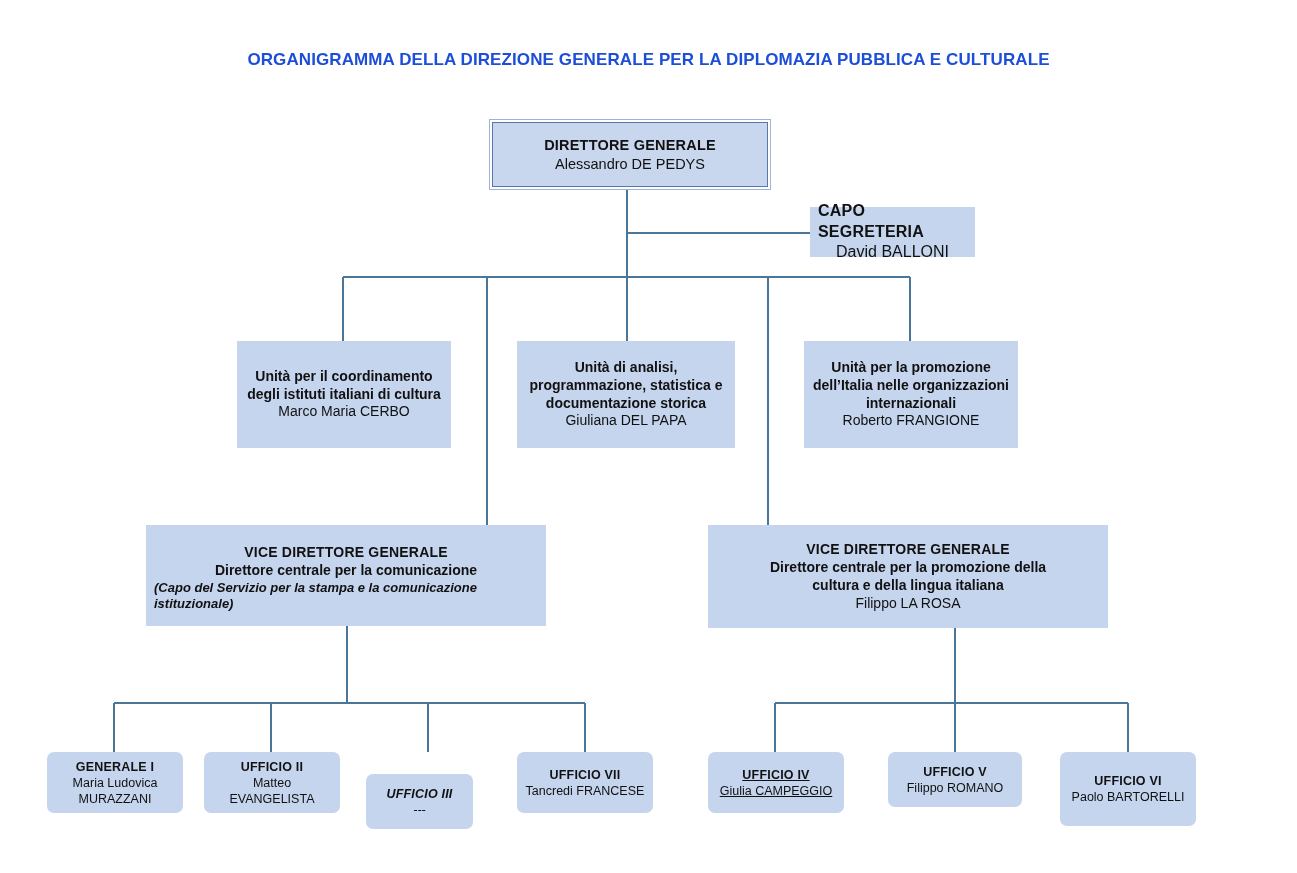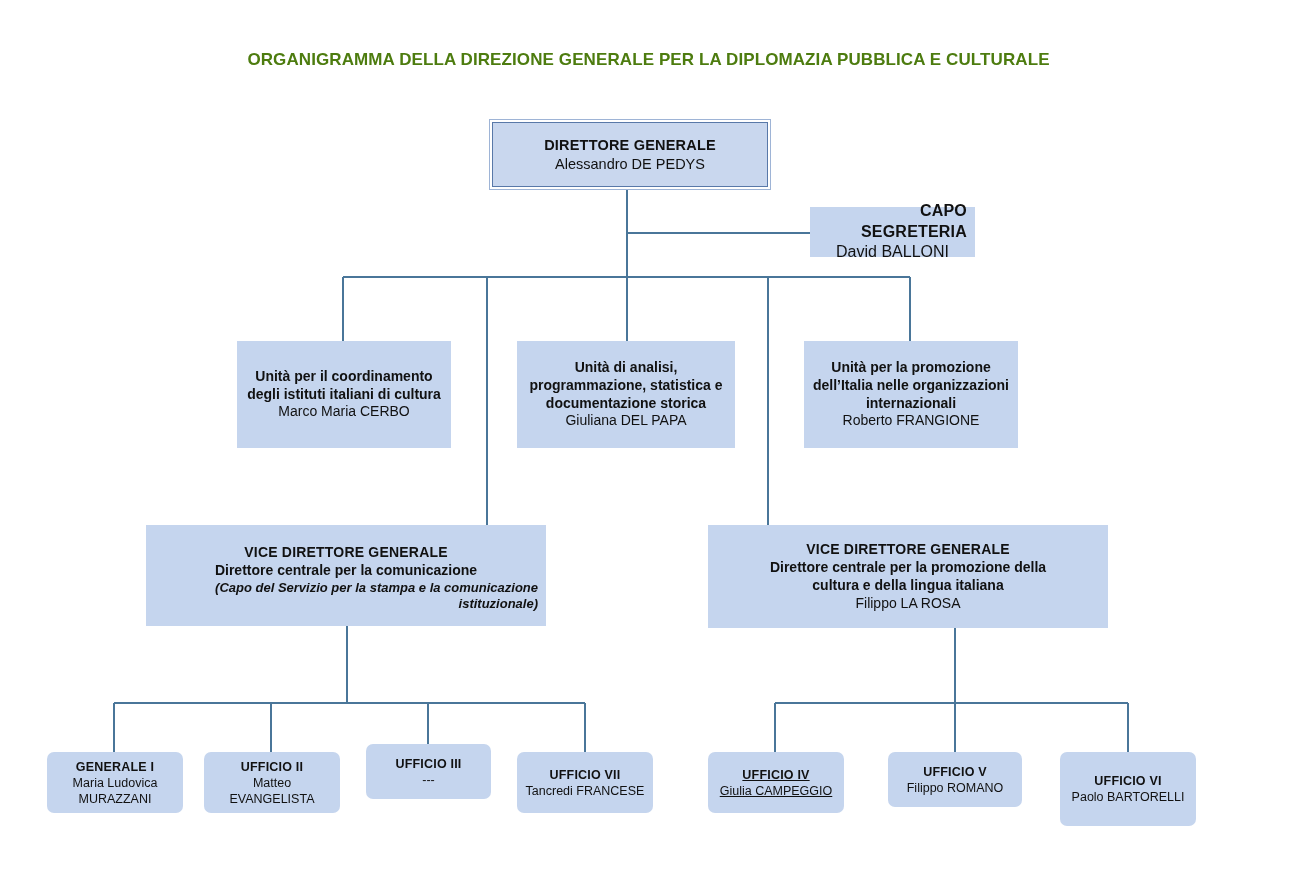--- a/index.html
+++ b/index.html
@@ -37,21 +37,21 @@
   
   .node {
     position: absolute;
     z-index: 2;
     box-sizing: border-box;
     background: #c5d5ee;
     display: flex;
     flex-direction: column;
     align-items: center;
     justify-content: center;
-    text-align: right;
+    text-align: left;
     line-height: 1.28;
     padding: 4px 8px;
   }
 
   
   .node.root {
     background: #c9d7ee;
     border: 1px solid #9eb4d6;
     box-shadow: 0 0 0 2px #ffffff inset, 0 0 0 3px #5878a8 inset;
   }
@@ -88,21 +88,21 @@
   #page-title {
     position: absolute;
     z-index: 3;
     left: 0;
     top: 50px;
     width: 1297px;
     text-align: center;
     font-size: 17px;
     font-weight: bold;
     letter-spacing: 0.1px;
-    color: #4d7c0f;
+    color: #1d4ed8;
   }
 </style>
 </head>
 <body>
 
 <div id="chart-root">
 
   <div id="page-title">ORGANIGRAMMA DELLA DIREZIONE GENERALE PER LA DIPLOMAZIA PUBBLICA E CULTURALE</div>
 
   <svg id="connectors" viewBox="0 0 1297 873" width="1297" height="873" xmlns="http://www.w3.org/2000/svg">
@@ -191,21 +191,21 @@
     <div class="line-name">Maria Ludovica</div>
     <div class="line-name">MURAZZANI</div>
   </div>
 
   <div class="node rounded tier-office" style="left:204px; top:752px; width:136px; height:61px;">
     <div class="line-title">UFFICIO II</div>
     <div class="line-name">Matteo</div>
     <div class="line-name">EVANGELISTA</div>
   </div>
 
-  <div class="node rounded tier-office" style="left:366px; top:744px; width:125px; height:55px;">
+  <div class="node rounded tier-office" style="left:366px; top:774px; width:107px; height:55px;font-style:italic;">
     <div class="line-title">UFFICIO III</div>
     <div class="line-name">---</div>
   </div>
 
   <div class="node rounded tier-office" style="left:517px; top:752px; width:136px; height:61px;">
     <div class="line-title">UFFICIO VII</div>
     <div class="line-name">Tancredi FRANCESE</div>
   </div>
 
   <div class="node rounded tier-office" style="left:708px; top:752px; width:136px; height:61px;text-decoration:underline;">

